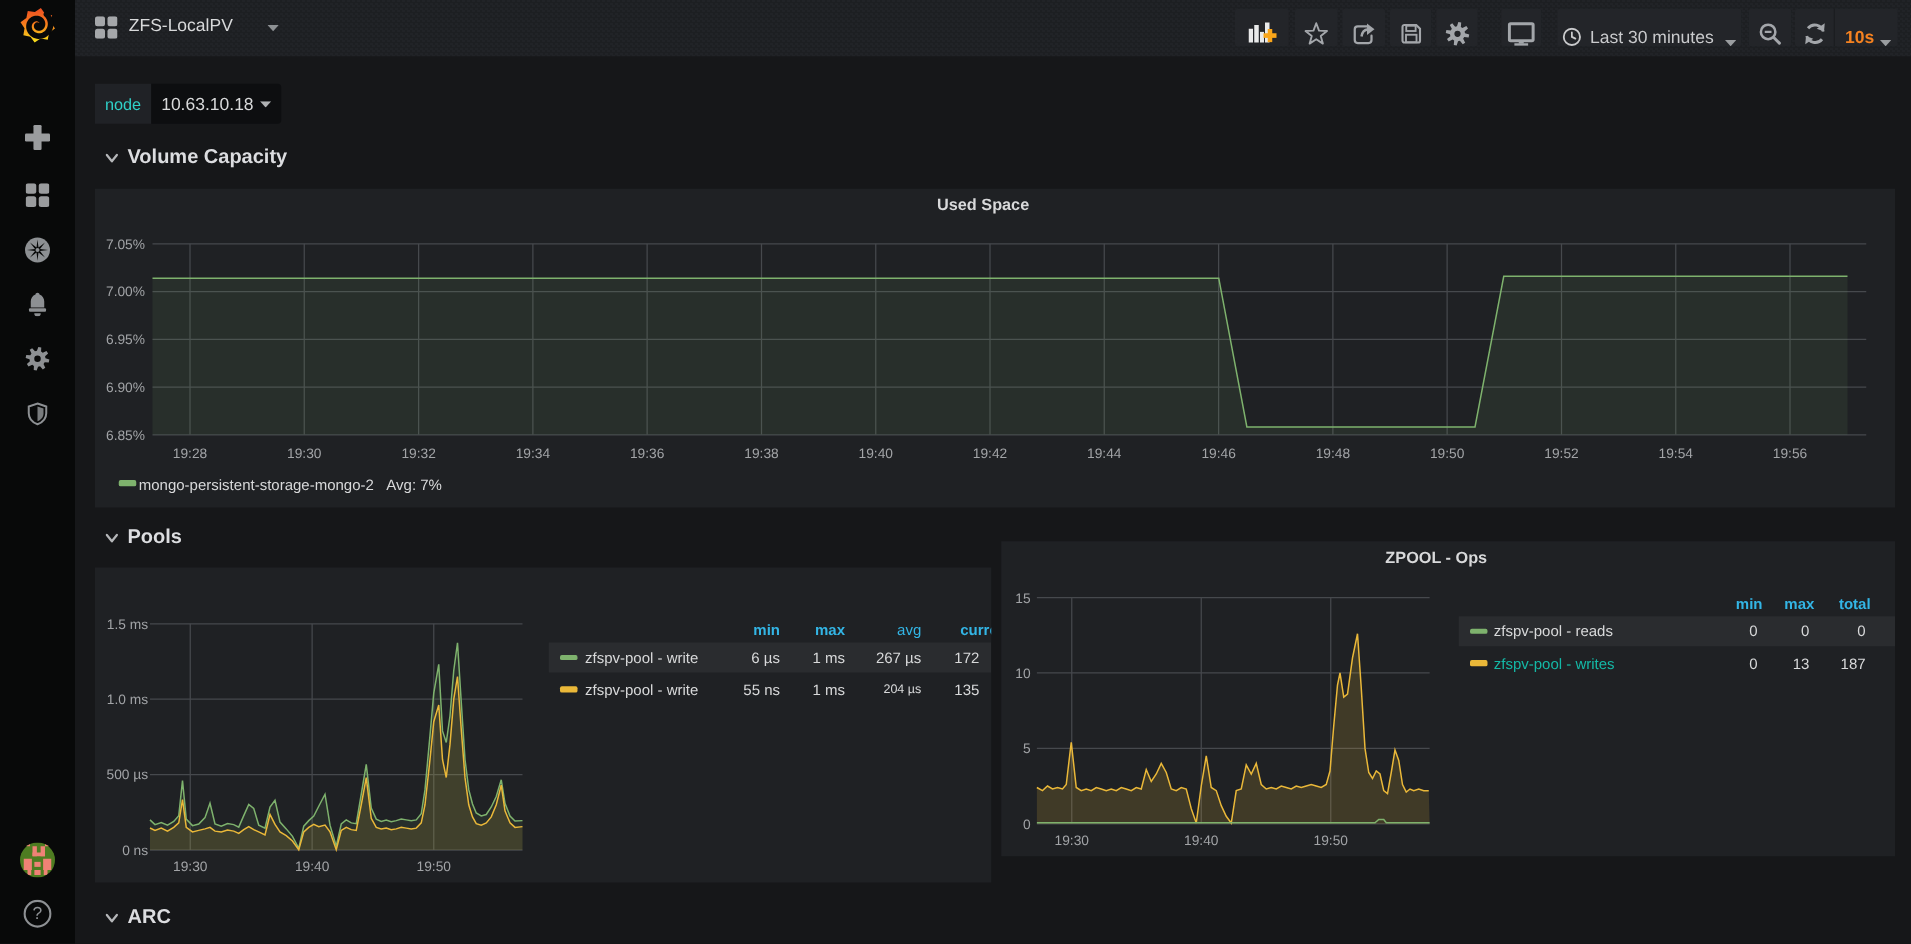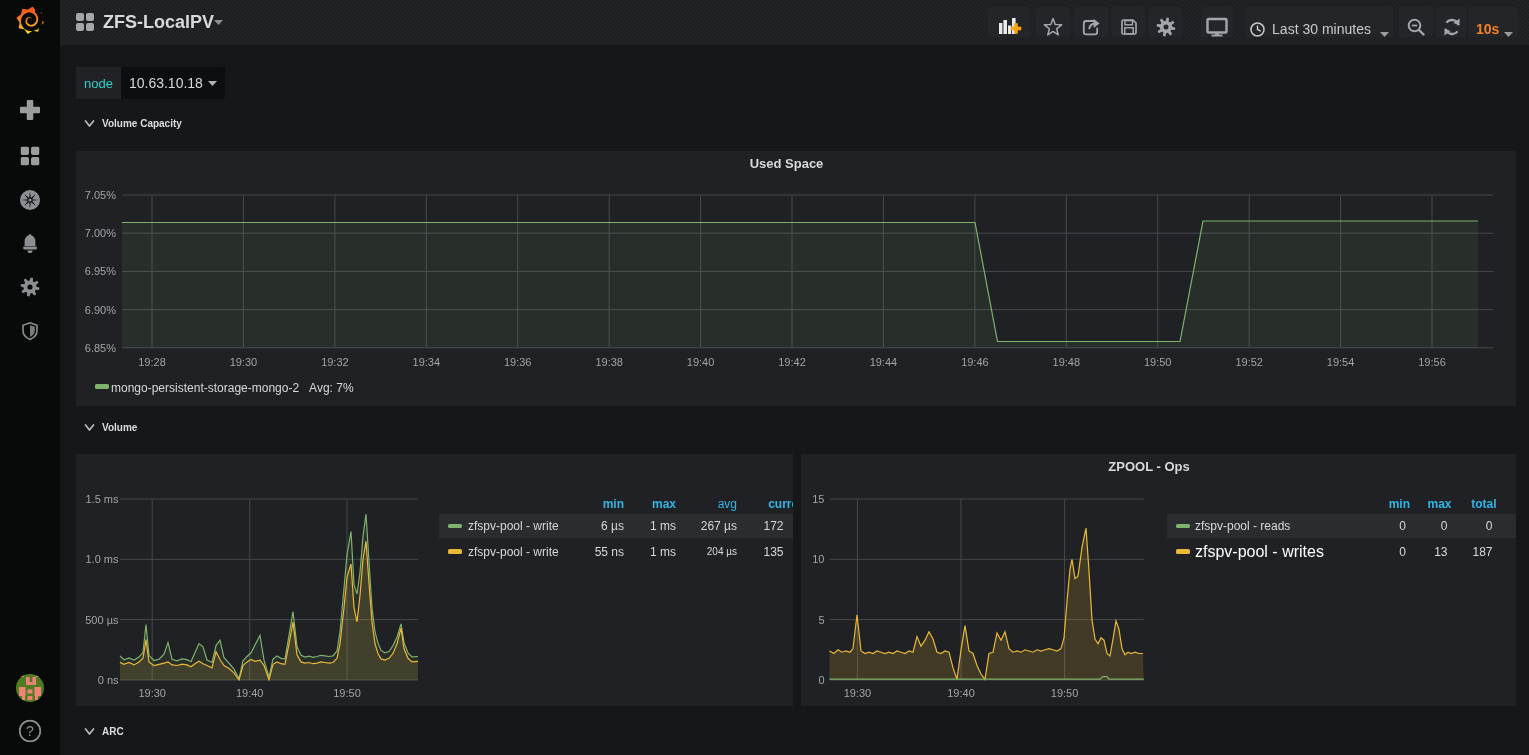--- a/index.html
+++ b/index.html
@@ -1,20 +1,20 @@
 <!DOCTYPE html>
 <html><head><meta charset="utf-8"><style>
 *{margin:0;padding:0;box-sizing:border-box}
 html,body{width:1529px;height:755px;background:#161719;font-family:"Liberation Sans",sans-serif;overflow:hidden;position:relative}
 .abs{position:absolute}
 svg{display:block}
 .panel{position:absolute;background:#1f2124;overflow:hidden}
 .ptitle{position:absolute;top:5px;left:0;right:19px;text-align:center;font-size:13px;font-weight:bold;color:#d8d9da}
 .navbtn{position:absolute;top:7px;height:30px;background:#232529;border-radius:2px;display:flex;align-items:flex-end;justify-content:center}
-.sechead{position:absolute;display:flex;align-items:center;gap:6px;font-size:10px;font-weight:bold;color:#dcdde0}
+.sechead{position:absolute;display:flex;align-items:center;gap:6px;font-size:16px;font-weight:bold;color:#dcdde0}
 </style></head><body>
 <div class="abs" style="left:0;top:0;width:60px;height:755px;background:#080909"></div>
 <div class="abs" style="left:16px;top:4px">
     <svg width="29" height="32" viewBox="0 0 29 32" style="" xmlns="http://www.w3.org/2000/svg">
       <defs>
         <linearGradient id="glg" x1="0" y1="0" x2="0" y2="1">
           <stop offset="0" stop-color="#ed4e23"></stop>
           <stop offset="0.45" stop-color="#f67a1c"></stop>
           <stop offset="1" stop-color="#f7e21b"></stop>
         </linearGradient>
@@ -93,21 +93,21 @@
   </div>
 <div class="abs" style="left:60px;top:0;width:1469px;height:45px;background:conic-gradient(#212327 25%,#1d1f22 0 50%,#212327 0 75%,#1d1f22 0) 0 0/4px 4px"></div>
 <div class="abs" style="left:76px;top:13px">
     <svg width="18" height="18" viewBox="0 0 18 18" style="" xmlns="http://www.w3.org/2000/svg">
       <rect x="0" y="0" width="8.0" height="8.0" rx="2" fill="#a5a7aa"></rect>
       <rect x="0" y="10.0" width="8.0" height="8.0" rx="2" fill="#a5a7aa"></rect>
       <rect x="10.0" y="0" width="8.0" height="8.0" rx="2" fill="#a5a7aa"></rect>
       <rect x="10.0" y="10.0" width="8.0" height="8.0" rx="2" fill="#a5a7aa"></rect>
     </svg>
   </div>
-<div class="abs" style="left:103px;top:12px;font-size:18px;font-weight:700;color:#d8d9da">ZFS-LocalPV</div>
+<div class="abs" style="left:103px;top:12px;font-size:14px;font-weight:400;color:#d8d9da">ZFS-LocalPV</div>
 <div class="abs" style="left:214px;top:20px">
     <svg width="9" height="5" viewBox="0 0 9 5" style="" xmlns="http://www.w3.org/2000/svg">
       <polygon points="0,0 9,0 4.5,5" fill="#8d9093"></polygon>
     </svg>
   </div>
 <div class="navbtn" style="left:988px;width:43px">
     <svg width="24" height="22" viewBox="0 0 24 22" style="" xmlns="http://www.w3.org/2000/svg">
       <rect x="1" y="8" width="3.4" height="11" fill="#e9eaea"></rect>
       <rect x="5.4" y="5" width="3.6" height="14" fill="#e9eaea"></rect>
       <rect x="10" y="10.5" width="3.2" height="8.5" fill="#e9eaea"></rect>
@@ -247,21 +247,21 @@
       <text x="1264.6" y="215" text-anchor="middle" font-size="11" fill="#a2a4a7" font-family="Liberation Sans, sans-serif">19:54</text>
       <text x="1356.0" y="215" text-anchor="middle" font-size="11" fill="#a2a4a7" font-family="Liberation Sans, sans-serif">19:56</text>
     </svg>
     <div style="position:absolute;left:19px;top:233px;width:14px;height:4.5px;border-radius:1.5px;background:#7EB26D"></div>
     <div style="position:absolute;left:35px;top:230px;font-size:12px;color:#d8d9da">mongo-persistent-storage-mongo-2&nbsp;&nbsp;&nbsp;Avg: 7%</div>
   </div>
 <div class="sechead" style="left:83px;top:421px">
     <svg width="13" height="13" viewBox="0 0 13 13" style="" xmlns="http://www.w3.org/2000/svg">
       <polyline points="2.5,4 6.5,9 10.5,4" fill="none" stroke="#b4b6b8" stroke-width="1.8" stroke-linecap="round" stroke-linejoin="round"></polyline>
     </svg>
-    <span>Volume</span>
+    <span>Pools</span>
   </div>
 <div class="panel" style="left:76px;top:454px;width:717px;height:252px">
     <svg width="717" height="252" style="position:absolute;left:0;top:0" xmlns="http://www.w3.org/2000/svg">
       <line x1="44" y1="45.0" x2="342" y2="45.0" stroke="#46494d" stroke-width="1"></line>
       <line x1="44" y1="105.3" x2="342" y2="105.3" stroke="#46494d" stroke-width="1"></line>
       <line x1="44" y1="165.6" x2="342" y2="165.6" stroke="#46494d" stroke-width="1"></line>
       <line x1="44" y1="226.0" x2="342" y2="226.0" stroke="#46494d" stroke-width="1"></line>
       <line x1="76.2" y1="45" x2="76.2" y2="226" stroke="#46494d" stroke-width="1"></line>
       <line x1="173.7" y1="45" x2="173.7" y2="226" stroke="#46494d" stroke-width="1"></line>
       <line x1="271.0" y1="45" x2="271.0" y2="226" stroke="#46494d" stroke-width="1"></line>
@@ -288,21 +288,21 @@
     <div style="position:absolute;top:64px;right:117px;font-size:12px;color:#d8d9da;line-height:16px;white-space:nowrap">1 ms</div>
     <div style="position:absolute;top:64px;right:56px;font-size:12px;color:#d8d9da;line-height:16px;white-space:nowrap">267 µs</div>
     <div style="position:absolute;top:64px;right:9.5px;font-size:12px;color:#d8d9da;line-height:16px;white-space:nowrap">172</div>
     <div style="position:absolute;left:372px;top:95.0px;width:14px;height:4.5px;border-radius:1.5px;background:#EAB839"></div>
     <div style="position:absolute;left:392px;top:89.5px;font-size:12px;color:#d8d9da;line-height:16px;white-space:nowrap">zfspv-pool - write</div>
     <div style="position:absolute;top:89.5px;right:169px;font-size:12px;color:#d8d9da;line-height:16px;white-space:nowrap">55 ns</div>
     <div style="position:absolute;top:89.5px;right:117px;font-size:12px;color:#d8d9da;line-height:16px;white-space:nowrap">1 ms</div>
     <div style="position:absolute;top:89.5px;right:56px;font-size:10px;color:#d8d9da;line-height:16px;white-space:nowrap">204 µs</div>
     <div style="position:absolute;top:89.5px;right:9.5px;font-size:12px;color:#d8d9da;line-height:16px;white-space:nowrap">135</div>
   </div>
-<div class="panel" style="left:801px;top:454px;width:715px;height:252px">
+<div class="panel" style="left:801px;top:433px;width:715px;height:252px">
     <div class="ptitle">ZPOOL - Ops</div>
     <svg width="715" height="252" style="position:absolute;left:0;top:0" xmlns="http://www.w3.org/2000/svg">
       <line x1="28.5" y1="45.0" x2="342.7" y2="45.0" stroke="#46494d" stroke-width="1"></line>
       <line x1="28.5" y1="105.3" x2="342.7" y2="105.3" stroke="#46494d" stroke-width="1"></line>
       <line x1="28.5" y1="165.6" x2="342.7" y2="165.6" stroke="#46494d" stroke-width="1"></line>
       <line x1="28.5" y1="226.0" x2="342.7" y2="226.0" stroke="#46494d" stroke-width="1"></line>
       <line x1="56.4" y1="45" x2="56.4" y2="226" stroke="#46494d" stroke-width="1"></line>
       <line x1="160.0" y1="45" x2="160.0" y2="226" stroke="#46494d" stroke-width="1"></line>
       <line x1="263.6" y1="45" x2="263.6" y2="226" stroke="#46494d" stroke-width="1"></line>
       <polygon points="28.5,197.0 33.0,199.5 37.0,195.8 41.0,198.2 45.0,197.0 49.0,198.2 52.0,194.6 56.0,160.8 60.0,197.0 64.0,199.5 68.0,198.2 72.0,199.5 76.0,197.0 80.0,198.2 84.0,199.5 88.0,198.2 92.0,199.5 96.0,197.0 100.0,198.2 104.0,199.5 108.0,197.0 112.0,198.2 116.0,182.6 120.0,192.2 124.0,186.2 128.0,177.7 132.0,185.0 136.0,198.2 140.0,199.5 144.0,197.0 148.0,198.2 152.0,213.9 156.0,225.4 160.0,195.8 164.0,171.7 168.0,197.0 172.0,199.5 176.0,211.5 180.0,220.0 184.0,225.4 188.0,199.5 192.0,198.2 196.0,178.9 200.0,186.2 204.0,177.7 208.0,194.6 212.0,198.2 216.0,197.0 220.0,198.2 224.0,195.8 228.0,197.0 232.0,198.2 236.0,195.8 240.0,197.0 244.0,195.8 248.0,194.6 252.0,195.8 256.0,197.0 260.0,194.6 263.0,183.8 266.0,147.6 269.0,115.0 271.0,105.3 274.0,124.6 277.0,122.2 281.0,93.3 285.0,74.0 288.0,117.4 291.0,165.7 294.0,185.0 297.0,189.8 300.0,183.8 303.0,186.2 306.0,199.5 309.0,201.9 312.0,185.0 315.0,166.9 318.0,175.3 321.0,194.6 324.0,200.7 327.0,198.2 330.0,199.5 334.0,198.2 338.0,199.5 342.0,199.5 342.7,226.0 28.5,226.0" fill="rgba(234,184,57,0.17)"></polygon>
@@ -319,21 +319,21 @@
     <div style="position:absolute;top:43px;right:106px;font-size:12px;font-weight:bold;color:#33b5e5;line-height:14px">min</div>
     <div style="position:absolute;top:43px;right:64.5px;font-size:12px;font-weight:bold;color:#33b5e5;line-height:14px">max</div>
     <div style="position:absolute;top:43px;right:19.5px;font-size:12px;font-weight:bold;color:#33b5e5;line-height:14px">total</div>
     <div style="position:absolute;left:366px;right:0;top:60px;height:24px;background:rgba(255,255,255,0.05)"></div>
     <div style="position:absolute;left:375px;top:69.5px;width:14px;height:4.5px;border-radius:1.5px;background:#7EB26D"></div>
     <div style="position:absolute;left:394px;top:64px;font-size:12px;color:#d8d9da;line-height:16px;white-space:nowrap">zfspv-pool - reads</div>
     <div style="position:absolute;top:64px;right:110px;font-size:12px;color:#d8d9da;line-height:16px;white-space:nowrap">0</div>
     <div style="position:absolute;top:64px;right:68.5px;font-size:12px;color:#d8d9da;line-height:16px;white-space:nowrap">0</div>
     <div style="position:absolute;top:64px;right:23.5px;font-size:12px;color:#d8d9da;line-height:16px;white-space:nowrap">0</div>
     <div style="position:absolute;left:375px;top:95.0px;width:14px;height:4.5px;border-radius:1.5px;background:#EAB839"></div>
-    <div style="position:absolute;left:394px;top:89.5px;font-size:16px;color:#ffffff;line-height:16px;white-space:nowrap">zfspv-pool - writes</div>
+    <div style="position:absolute;left:394px;top:89.5px;font-size:12px;color:#14b8a6;line-height:16px;white-space:nowrap">zfspv-pool - writes</div>
     <div style="position:absolute;top:89.5px;right:110px;font-size:12px;color:#d8d9da;line-height:16px;white-space:nowrap">0</div>
     <div style="position:absolute;top:89.5px;right:68.5px;font-size:12px;color:#d8d9da;line-height:16px;white-space:nowrap">13</div>
     <div style="position:absolute;top:89.5px;right:23.5px;font-size:12px;color:#d8d9da;line-height:16px;white-space:nowrap">187</div>
   </div>
 <div class="sechead" style="left:83px;top:725px">
     <svg width="13" height="13" viewBox="0 0 13 13" style="" xmlns="http://www.w3.org/2000/svg">
       <polyline points="2.5,4 6.5,9 10.5,4" fill="none" stroke="#b4b6b8" stroke-width="1.8" stroke-linecap="round" stroke-linejoin="round"></polyline>
     </svg>
     <span>ARC</span>
   </div>

